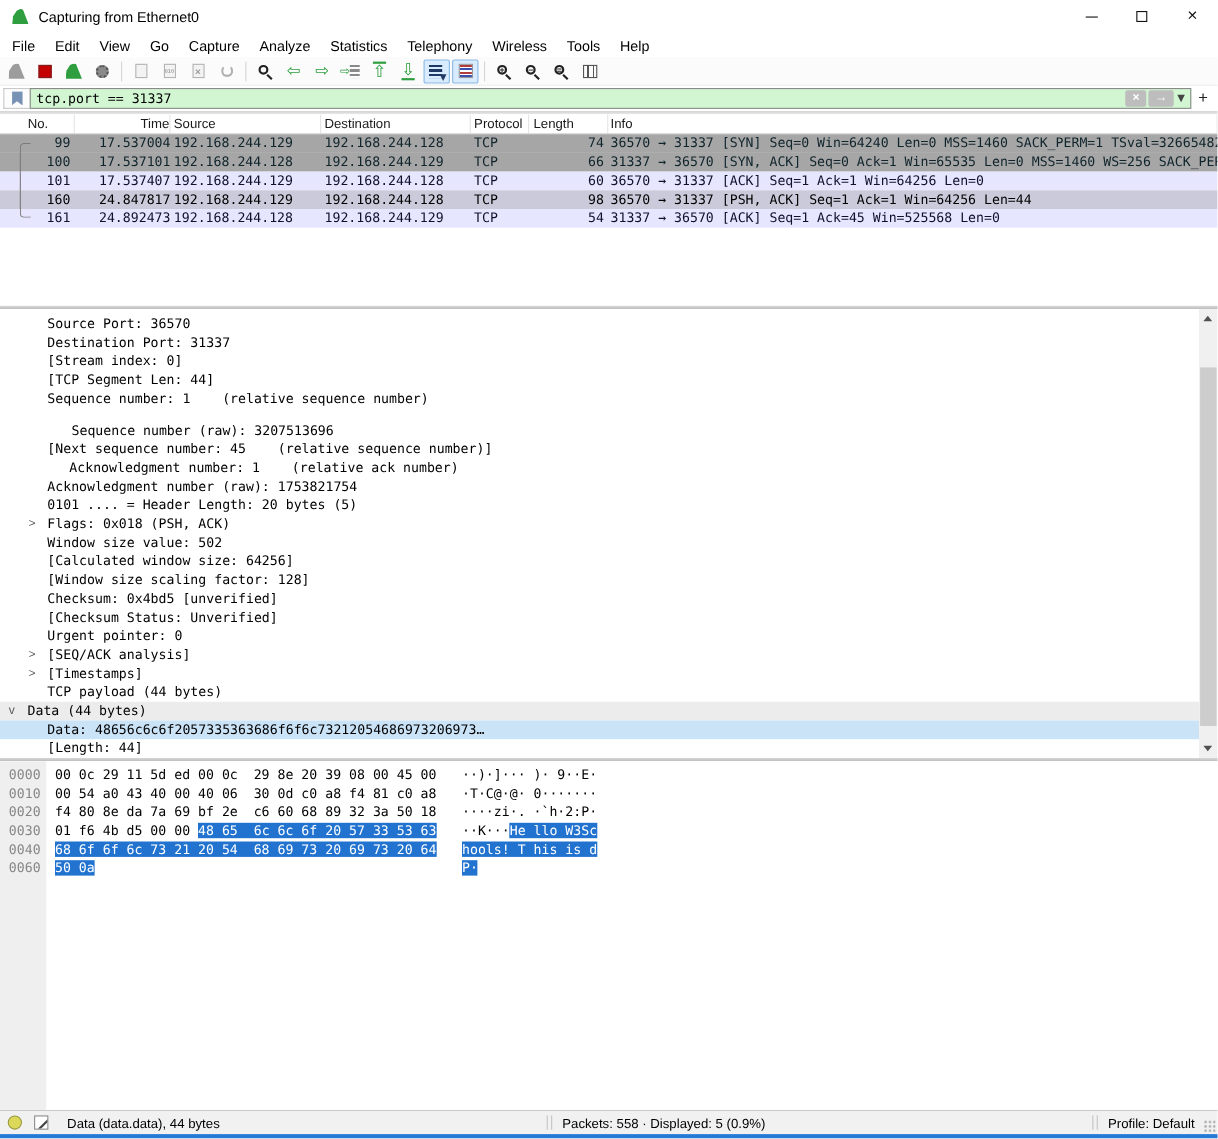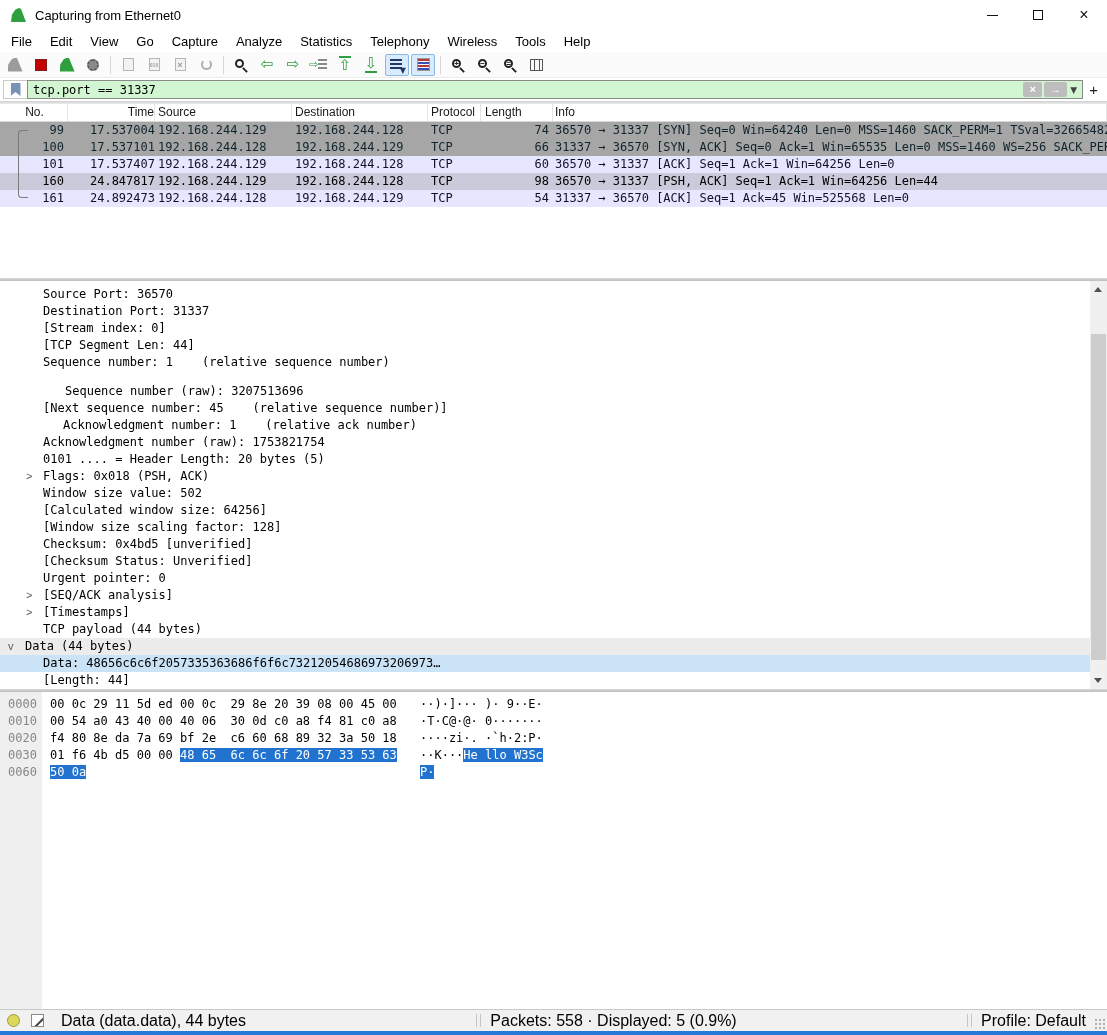--- a/index.html
+++ b/index.html
@@ -99,21 +99,21 @@
   
   .bytespane{position:relative;height:317px;background:#fff;overflow:hidden;padding-top:4px;flex:0 0 auto;}
   .offcol{position:absolute;left:0;top:0;bottom:0;width:42px;background:#efefef;}
   .hexrow{position:relative;height:17px;font:12px/17px "DejaVu Sans Mono",monospace;white-space:pre;}
   .off{position:absolute;left:8px;color:#868686;}
   .hx{position:absolute;left:50px;color:#000;}
   .asc{position:absolute;left:420px;color:#000;}
   .hl{background:var(--hex_selection,#2173cf);color:#fff;}
 
   
-  .statusbar{height:22px;background:#f1f1f1;border-top:1px solid #c9c9c9;display:flex;align-items:center;font-size:16px;color:#000;flex:0 0 auto;}
+  .statusbar{height:22px;background:#f1f1f1;border-top:1px solid #c9c9c9;display:flex;align-items:center;font-size:12px;color:#000;flex:0 0 auto;}
   .dot{width:13px;height:13px;border-radius:50%;background:#dcd85a;border:1px solid #9a9a40;margin-left:7px;flex:0 0 auto;}
   .pencil{position:relative;width:13px;height:13px;margin-left:11px;border:1px solid #8a8a8a;background:#fff;overflow:hidden;flex:0 0 auto;}
   .pencil i{position:absolute;left:1px;top:6px;width:14px;height:2px;background:#444;transform:rotate(-45deg);}
   .sb-left-text{margin-left:17px;}
   .spacer{flex:1 1 auto;}
   .sep2{width:5px;height:13px;border-left:1px solid #c4c4c4;border-right:1px solid #c4c4c4;margin:0 9px;flex:0 0 auto;}
   .sb-profile{margin-right:8px;}
   .grip{width:11px;height:11px;margin:6px 2px 0 0;background-image:radial-gradient(#b0b0b0 1px,transparent 1.3px);background-size:4px 4px;flex:0 0 auto;}
   .bottomstrip{height:4px;background:#2779d8;flex:0 0 auto;}
 </style>
@@ -305,20 +305,21 @@
 
   <div class="splitter"></div>
 
   <div class="bytespane">
     <div class="offcol"></div>
     <div>
         <div class="hexrow"><span class="off">0000</span><span class="hx">00 0c 29 11 5d ed 00 0c  29 8e 20 39 08 00 45 00</span><span class="asc">··)·]··· )· 9··E·</span></div>
         <div class="hexrow"><span class="off">0010</span><span class="hx">00 54 a0 43 40 00 40 06  30 0d c0 a8 f4 81 c0 a8</span><span class="asc">·T·C@·@· 0·······</span></div>
         <div class="hexrow"><span class="off">0020</span><span class="hx">f4 80 8e da 7a 69 bf 2e  c6 60 68 89 32 3a 50 18</span><span class="asc">····zi·. ·`h·2:P·</span></div>
         <div class="hexrow"><span class="off">0030</span><span class="hx"><span>01 f6 4b d5 00 00 </span><span class="hl">48 65  6c 6c 6f 20 57 33 53 63</span></span><span class="asc"><span>··K···</span><span class="hl">He llo W3Sc</span></span></div>
+        <div class="hexrow"><span class="off">0040</span><span class="hx"><span class="hl">68 6f 6f 6c 73 21 20 54  68 69 73 20 69 73 20 64</span></span><span class="asc"><span class="hl">hools! T his is d</span></span></div>
         <div class="hexrow"><span class="off">0060</span><span class="hx"><span class="hl">50 0a</span></span><span class="asc"><span class="hl">P·</span></span></div>
       </div>
   </div>
 
   <div class="statusbar">
     <span class="dot"></span>
     <span class="pencil">
         <i></i>
       </span>
     <span class="sb-left-text">Data (data.data), 44 bytes</span>

